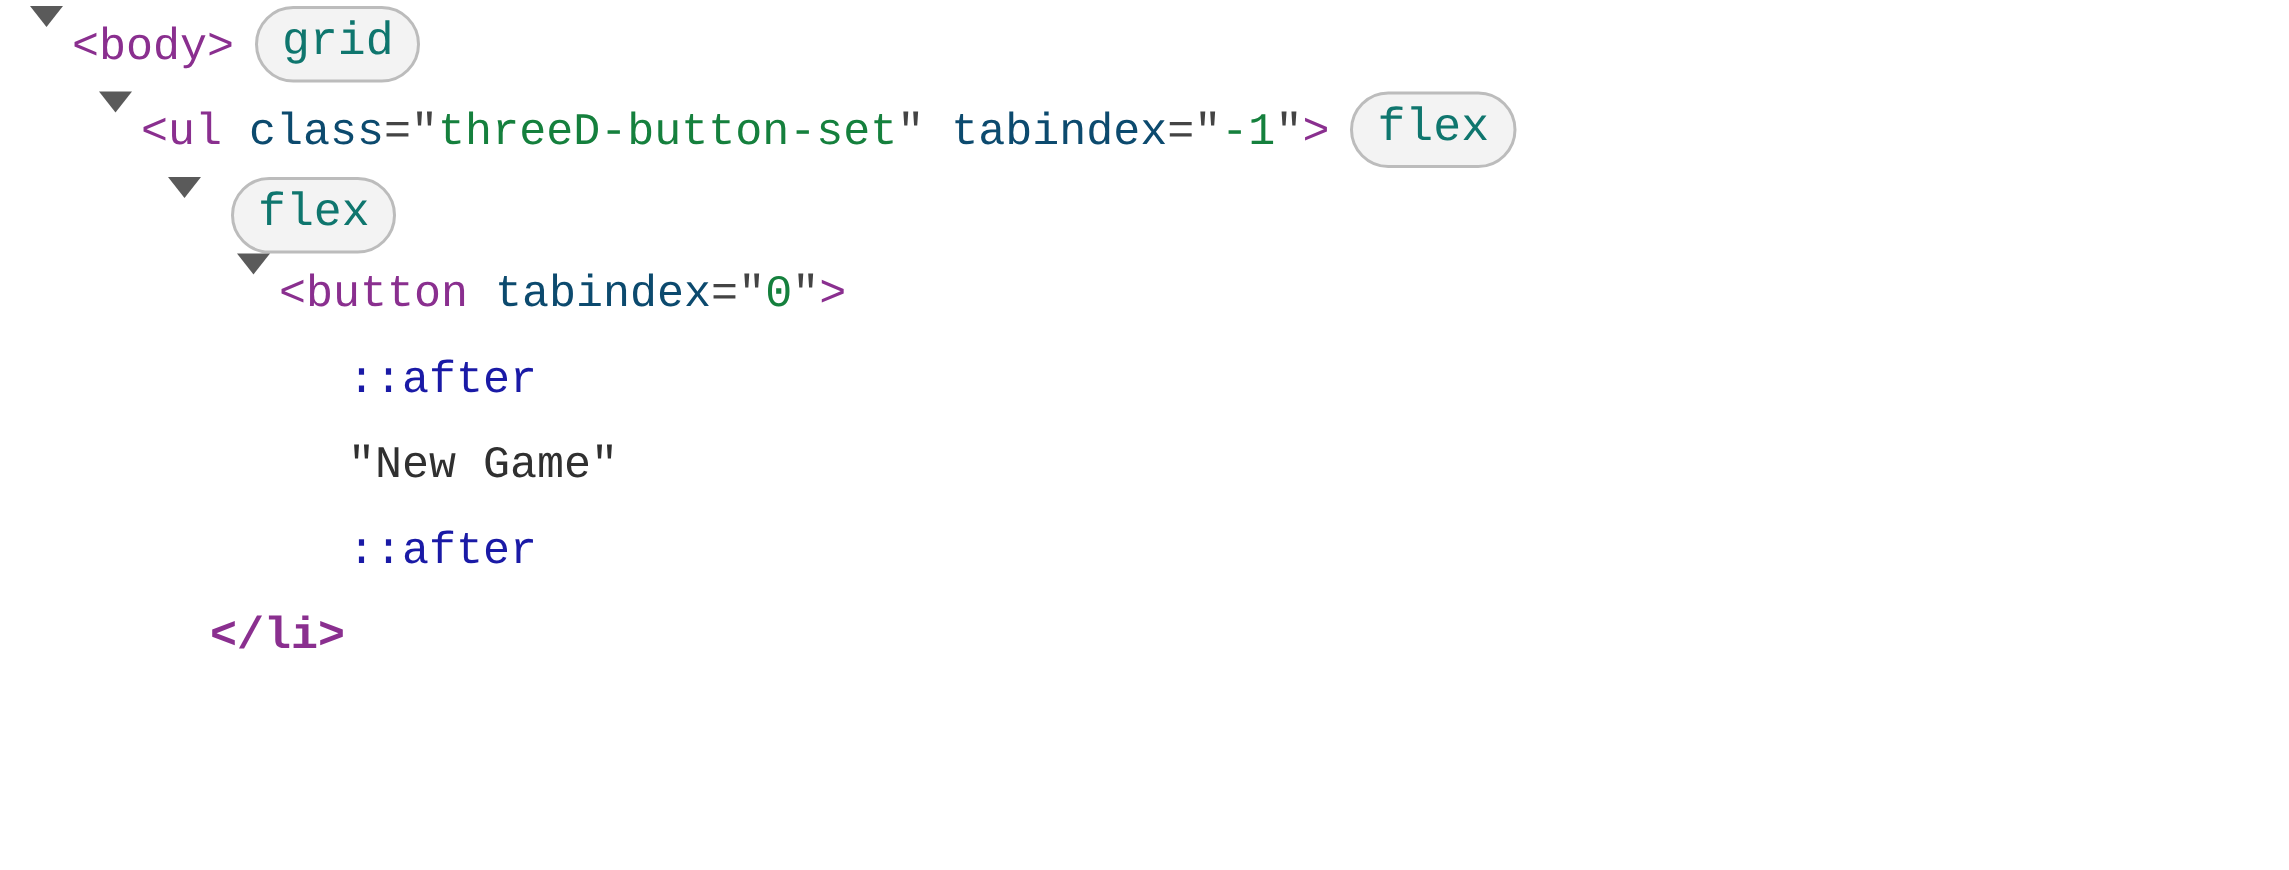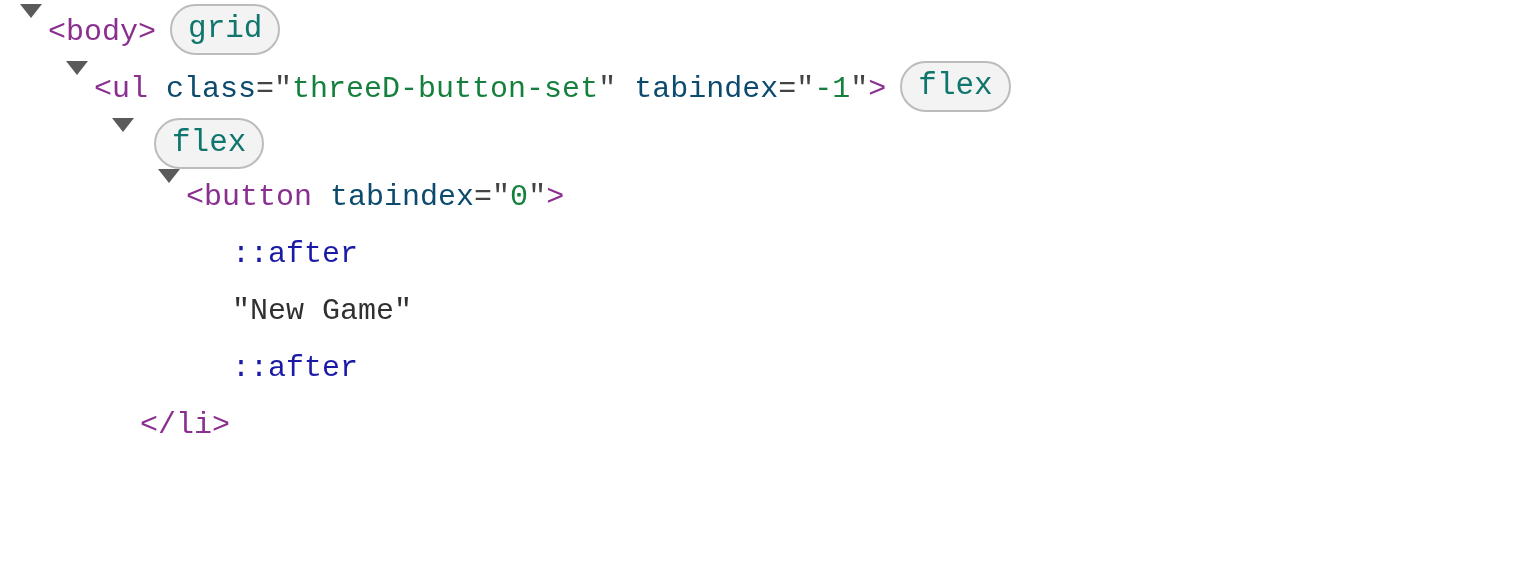--- a/index.html
+++ b/index.html
@@ -51,21 +51,21 @@
     font-size: 31px;
     line-height: 1.5;
     margin-left: 14px;
     font-family: inherit;
   }
   .indent-1 { padding-left: 46px; }
   .indent-2 { padding-left: 92px; }
   .indent-3 { padding-left: 138px; }
   .indent-3-noarrow { padding-left: 166px; }
   .indent-4-noarrow { padding-left: 212px; }
-  .indent-2-noarrow { padding-left: 120px; }
+  .indent-2-noarrow { padding-left: 120px; font-weight: bold; }
 </style>
 </head>
 <body>
 
 <div class="tree">
 
   <div class="row">
     <span class="arrow"></span>
     <span class="tag">&lt;body&gt;</span>
     <span class="badge">grid</span>

